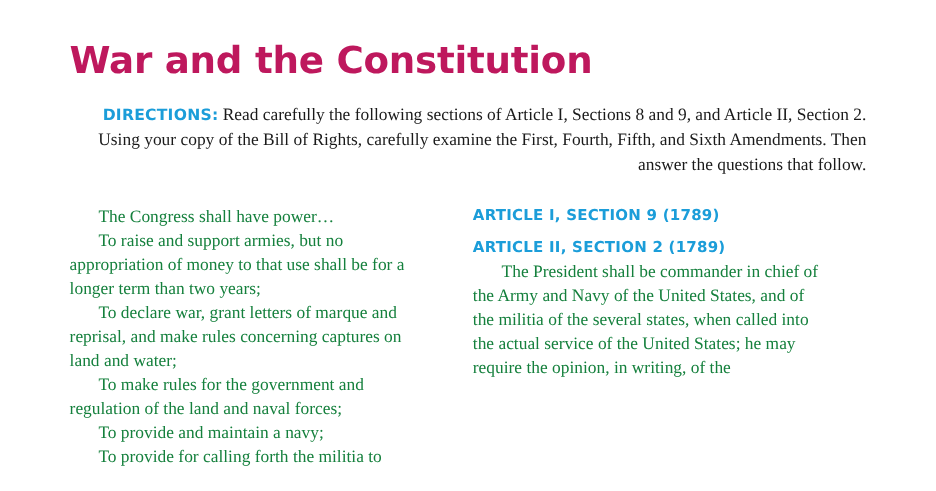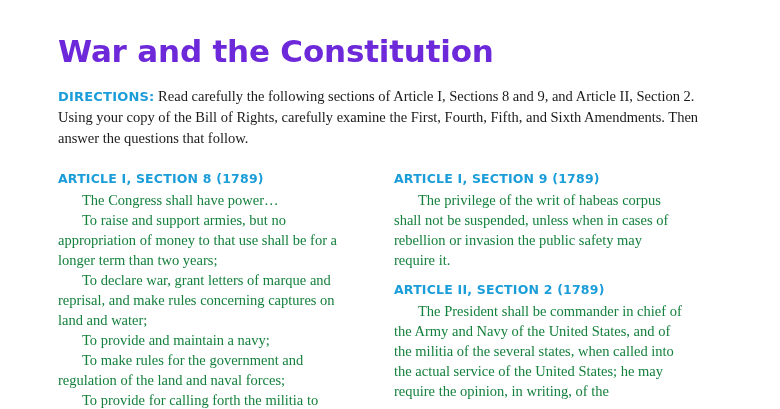--- a/index.html
+++ b/index.html
@@ -19,31 +19,32 @@
     width: 780px;
     height: 409px;
     box-sizing: border-box;
     padding: 34px 58px 0 58px;
   }
   .doc-title {
     font-family: "DejaVu Sans", sans-serif;
     font-weight: bold;
     font-size: 31px;
     line-height: 1.1;
-    color: #6d28d9;
+    color: #be185d;
     letter-spacing: -0.2px;
     margin: 0 0 18px 0;
   }
   .directions {
     font-family: "Liberation Serif", serif;
     font-size: 14.5px;
     line-height: 1.45;
     color: #1a1a1a;
     margin: 0 0 22px 0;
     max-width: 666px;
+    text-align: right;
   }
   .directions .lead {
     font-family: "DejaVu Sans", sans-serif;
     font-weight: bold;
     font-size: 13px;
     color: #1b9dd9;
     letter-spacing: 0.2px;
   }
   .columns {
     display: flex;
@@ -81,34 +82,32 @@
 <div class="page">
 
   <h1 class="doc-title">War and the Constitution</h1>
 
   <p class="directions"><span class="lead">DIRECTIONS:</span><span> Read carefully the following sections of Article I, Sections 8 and 9, and Article II, Section 2. Using your copy of the Bill of Rights, carefully examine the First, Fourth, Fifth, and Sixth Amendments. Then answer the questions that follow.</span></p>
 
   <div class="columns">
 
     <div class="col">
       <div class="body-block">
-        <h2 class="sec-head">ARTICLE I, SECTION 8 (1789)</h2>
         <p class="para">The Congress shall have power…</p>
         <p class="para">To raise and support armies, but no appropriation of money to that use shall be for a longer term than two years;</p>
         <p class="para">To declare war, grant letters of marque and reprisal, and make rules concerning captures on land and water;</p>
+        <p class="para">To make rules for the government and regulation of the land and naval forces;</p>
         <p class="para">To provide and maintain a navy;</p>
-        <p class="para">To make rules for the government and regulation of the land and naval forces;</p>
         <p class="para">To provide for calling forth the militia to</p>
       </div>
     </div>
 
     <div class="col">
       <div class="body-block">
         <h2 class="sec-head">ARTICLE I, SECTION 9 (1789)</h2>
-        <p class="para">The privilege of the writ of habeas corpus shall not be suspended, unless when in cases of rebellion or invasion the public safety may require it.</p>
       </div>
       <div class="body-block">
         <h2 class="sec-head spaced">ARTICLE II, SECTION 2 (1789)</h2>
         <p class="para">The President shall be commander in chief of the Army and Navy of the United States, and of the militia of the several states, when called into the actual service of the United States; he may require the opinion, in writing, of the</p>
       </div>
     </div>
 
   </div>
 </div>
 

